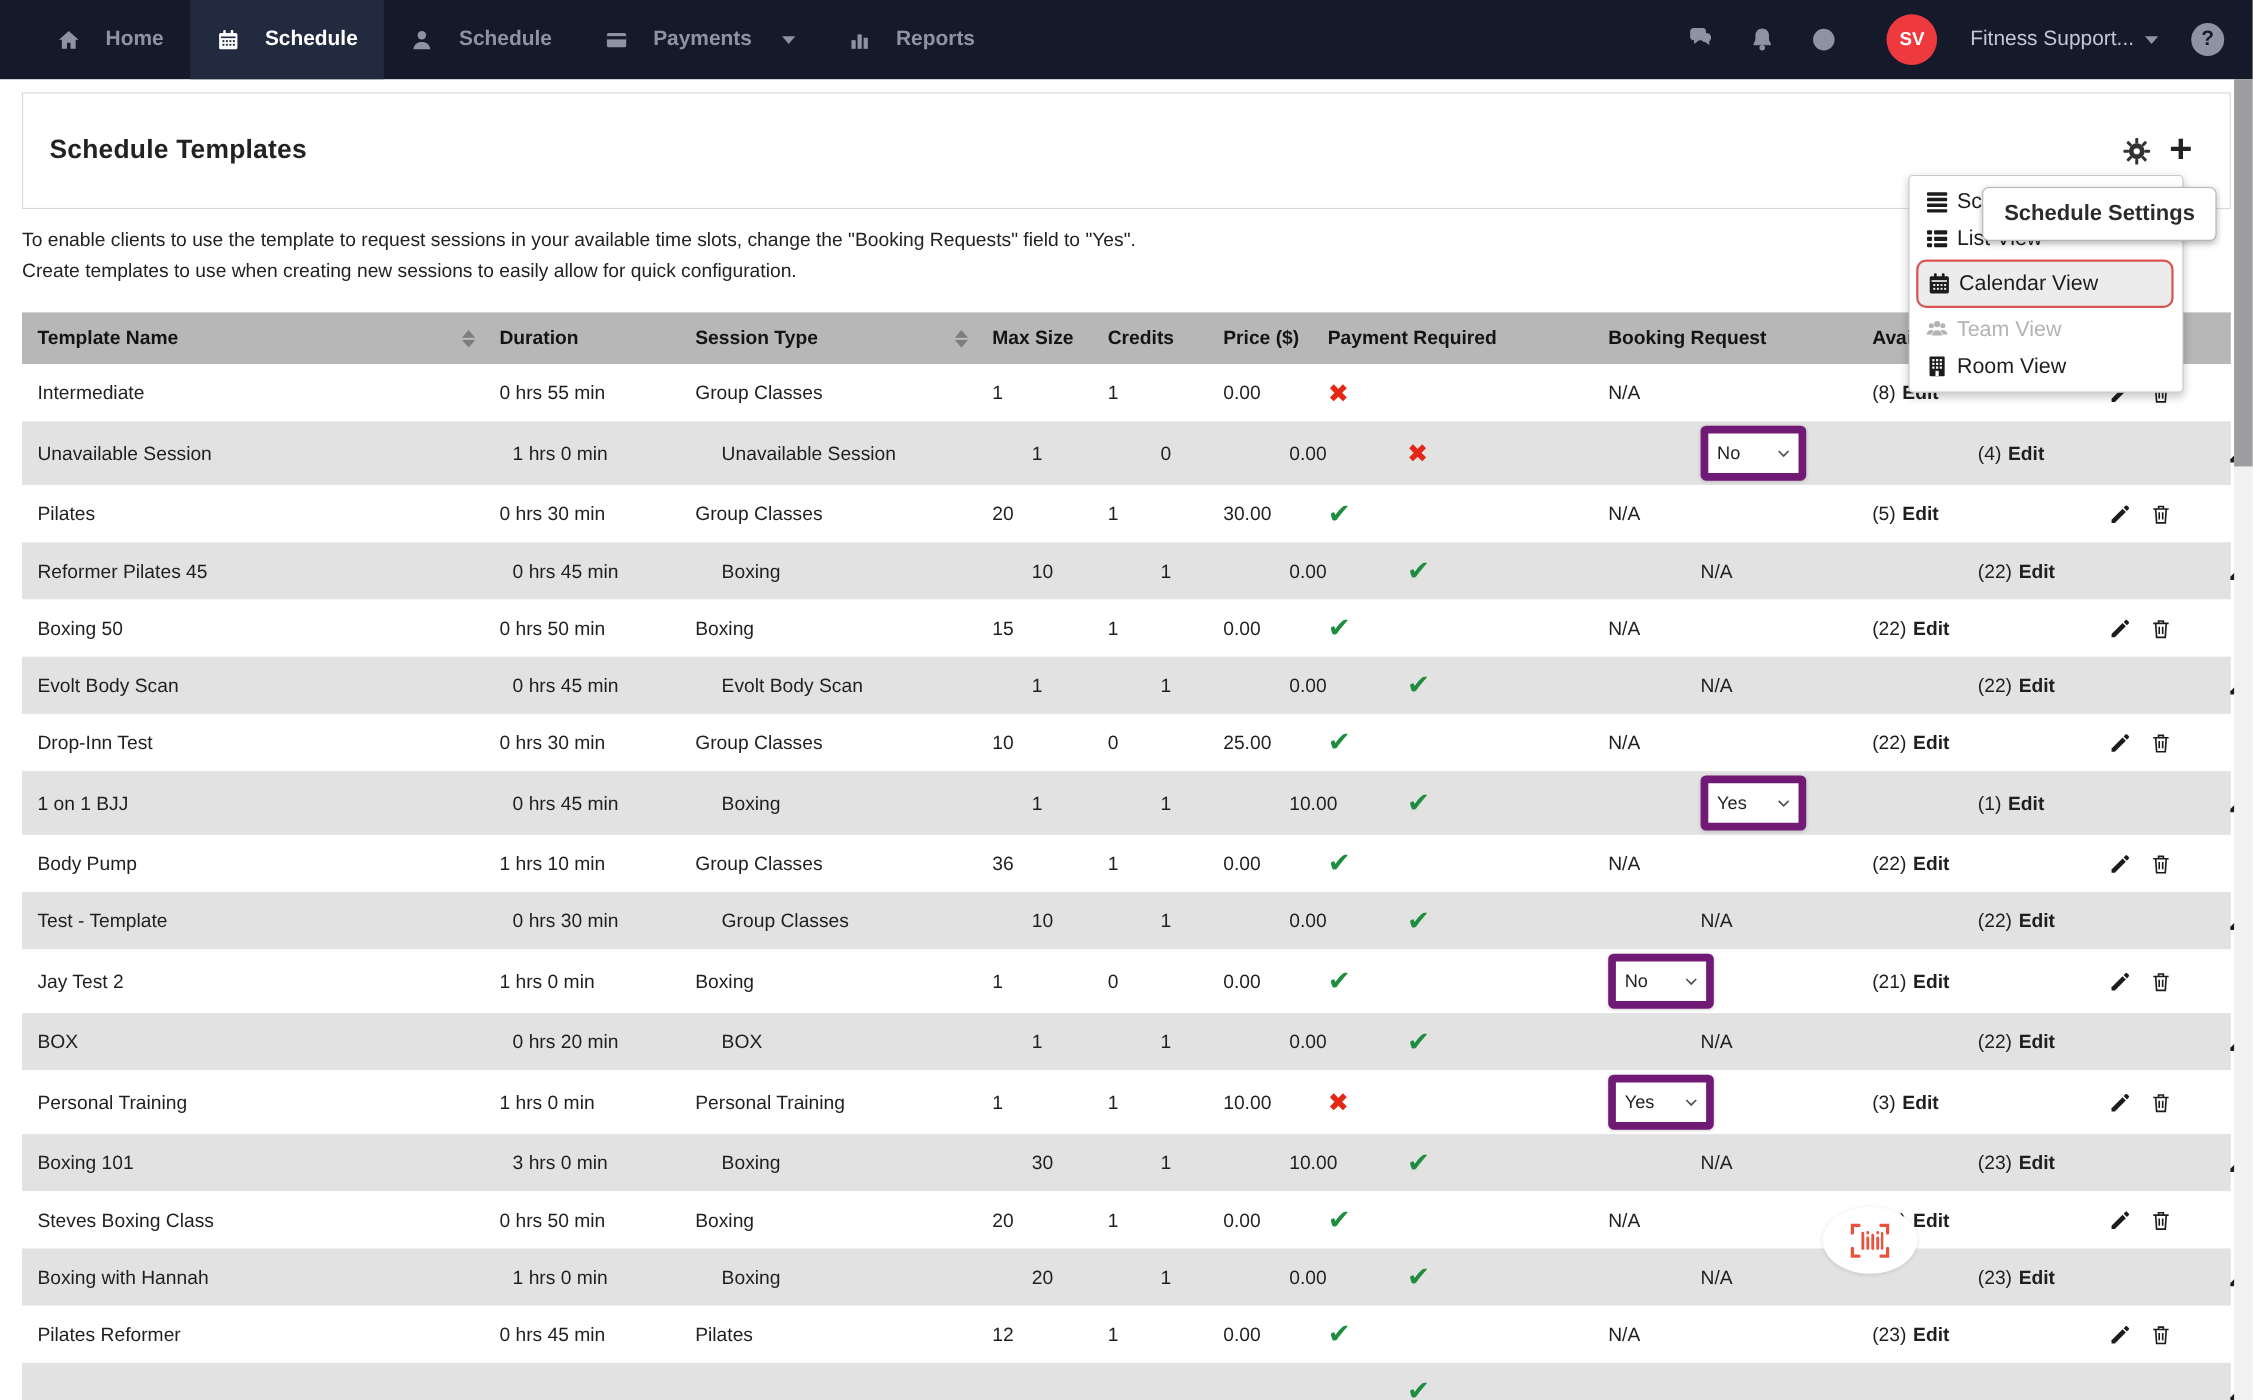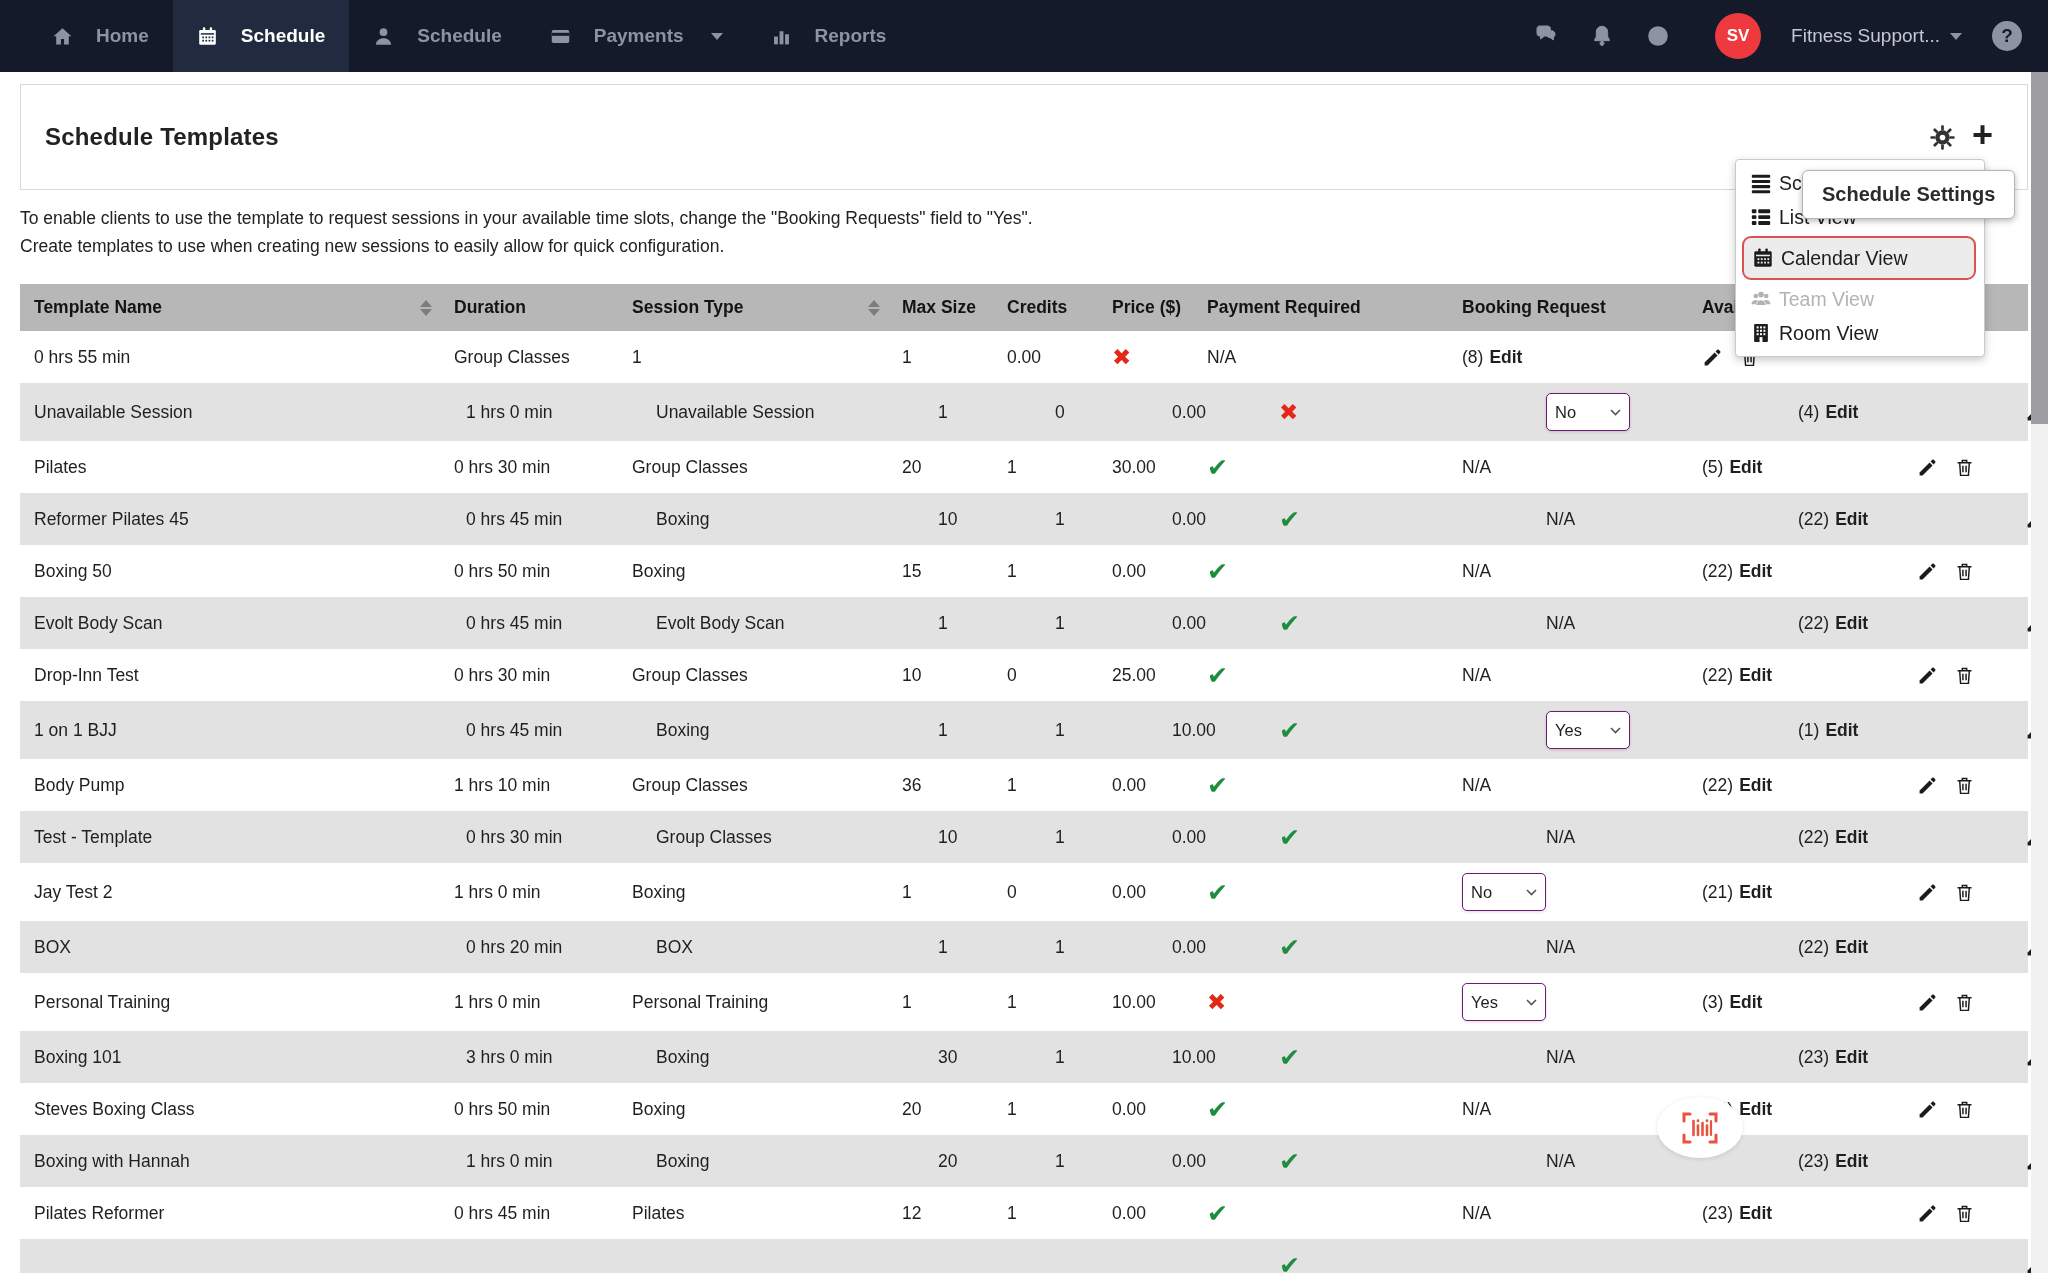--- a/index.html
+++ b/index.html
@@ -45,21 +45,21 @@
   .sort{display:inline-flex;flex-direction:column;gap:2px;margin-left:auto;margin-right:8px;cursor:pointer;}
   .sort i{width:0;height:0;border-left:6px solid transparent;border-right:6px solid transparent;display:block;}
   .sort .up{border-bottom:7px solid #7d7d7d;}
   .sort .dn{border-top:7px solid #7d7d7d;}
   .tr{height:52px;font-size:17.5px;color:#1f1f1f;background:#fff;}
   .tr.alt{background:#e2e2e2;gap:12px;}
   .tr.tall{height:58px;}
   .td{padding-left:14px;display:flex;align-items:center;height:100%;overflow:hidden;white-space:nowrap;}
   .check{color:#1e8e3e;font-size:25px;font-weight:700;}
   .xmark{color:#e52718;font-size:23px;font-weight:700;}
-  .fakeselect{width:66px;height:36px;background:#fff;border:1px solid #701a75;border-radius:5px;
+  .fakeselect{width:66px;height:36px;background:#fff;border:7px solid #701a75;border-radius:5px;
     box-shadow:0 1px 3px rgba(0,0,0,.15);display:flex;align-items:center;justify-content:space-between;
     padding:0 8px;font-size:16.5px;color:#1f1f1f;cursor:pointer;}
   .fakeselect svg{width:11px;height:7px;stroke:#555;fill:none;stroke-width:1.6;}
   .edit-link .cnt{margin-right:6px;}
   .edit-link .edit{font-weight:600;cursor:pointer;}
   .act{display:flex;align-items:center;gap:16px;}
   .act .icon-btn svg{width:21px;height:21px;}
   
   .sb-track{position:absolute;right:0;top:72px;width:17px;height:1201px;background:#f1f1f1;z-index:4;}
   .sb-thumb{position:absolute;right:0;top:72px;width:17px;height:352px;background:#9e9ea2;z-index:5;cursor:grab;}
@@ -227,20 +227,23 @@
         <span>Booking Request</span>
       </div>
     <div class="th">
         <span>Availability</span>
       </div>
     <div class="th"></div>
   </div>
   <div id="tbody">
   <div class="tr grid">
     <div class="td">
+          <span class="v-name">Intermediate</span>
+        </div>
+    <div class="td">
           <span class="v-dur">0 hrs 55 min</span>
         </div>
     <div class="td">
           <span class="v-sess">Group Classes</span>
         </div>
     <div class="td">
           <span class="v-max">1</span>
         </div>
     <div class="td">
           <span class="v-cred">1</span>

